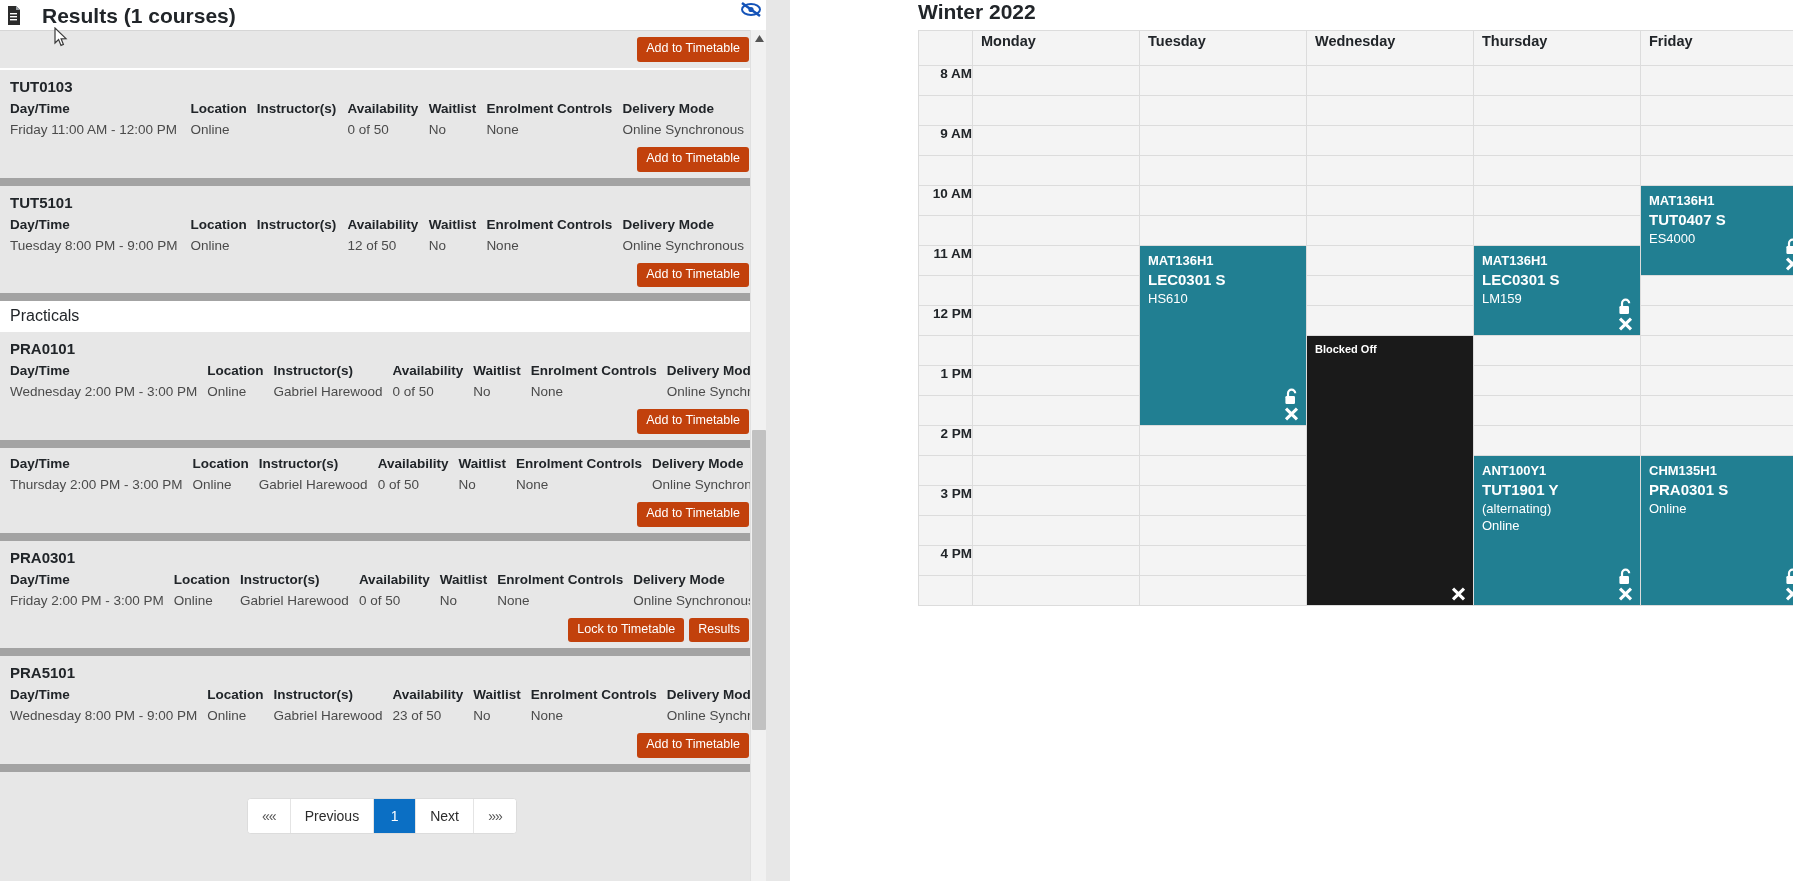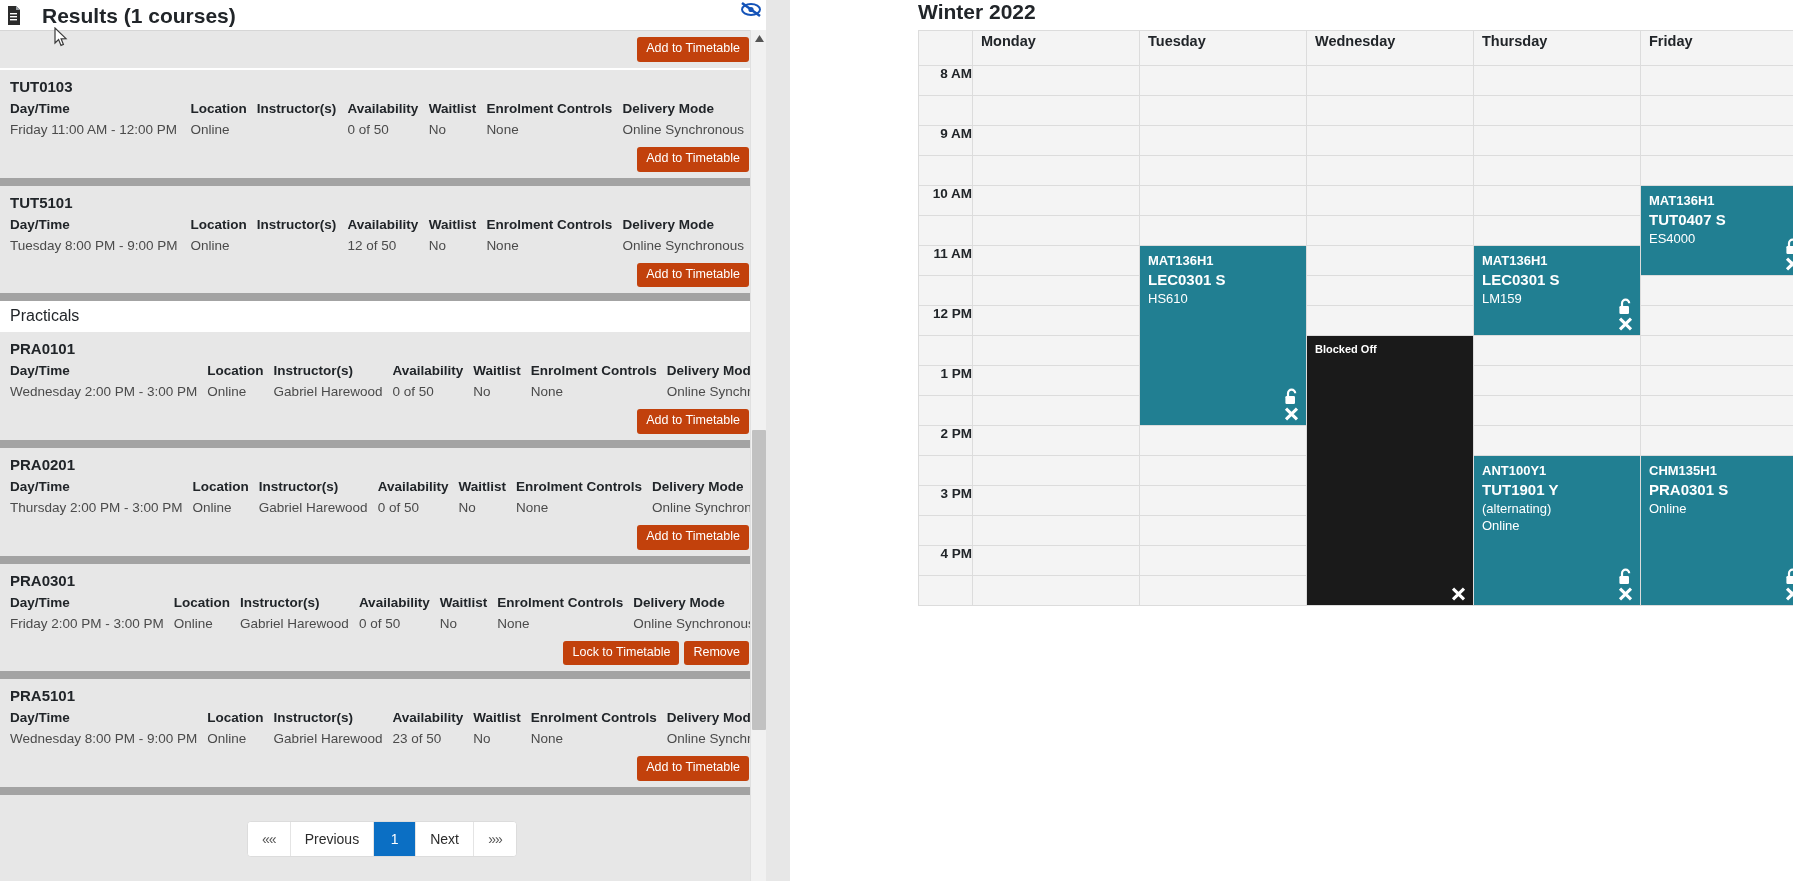--- a/index.html
+++ b/index.html
@@ -405,21 +405,20 @@
                   <td class="col-enrol">None</td>
                   <td class="col-delivery">Online Synchronous</td>
                 </tr>
               </tbody>
             </table>
             <div class="btn-row">
               <button class="btn">Add to Timetable</button>
             </div>
           </div>
           <div class="meeting-block">
-            <div class="meeting-code">PRA0201</div>
             <table class="meeting-table">
               <thead>
                 <tr>
                   <th class="col-daytime">Day/Time</th>
                   <th class="col-loc">Location</th>
                   <th class="col-instr">Instructor(s)</th>
                   <th class="col-avail">Availability</th>
                   <th class="col-wait">Waitlist</th>
                   <th class="col-enrol">Enrolment Controls</th>
                   <th class="col-delivery">Delivery Mode</th>
@@ -462,21 +461,21 @@
                   <td class="col-instr">Gabriel Harewood</td>
                   <td class="col-avail">0 of 50</td>
                   <td class="col-wait">No</td>
                   <td class="col-enrol">None</td>
                   <td class="col-delivery">Online Synchronous</td>
                 </tr>
               </tbody>
             </table>
             <div class="btn-row">
               <button class="btn">Lock to Timetable</button>
-              <button class="btn">Remove</button>
+              <button class="btn">Results</button>
             </div>
           </div>
           <div class="meeting-block">
             <div class="meeting-code">PRA5101</div>
             <table class="meeting-table">
               <thead>
                 <tr>
                   <th class="col-daytime">Day/Time</th>
                   <th class="col-loc">Location</th>
                   <th class="col-instr">Instructor(s)</th>

